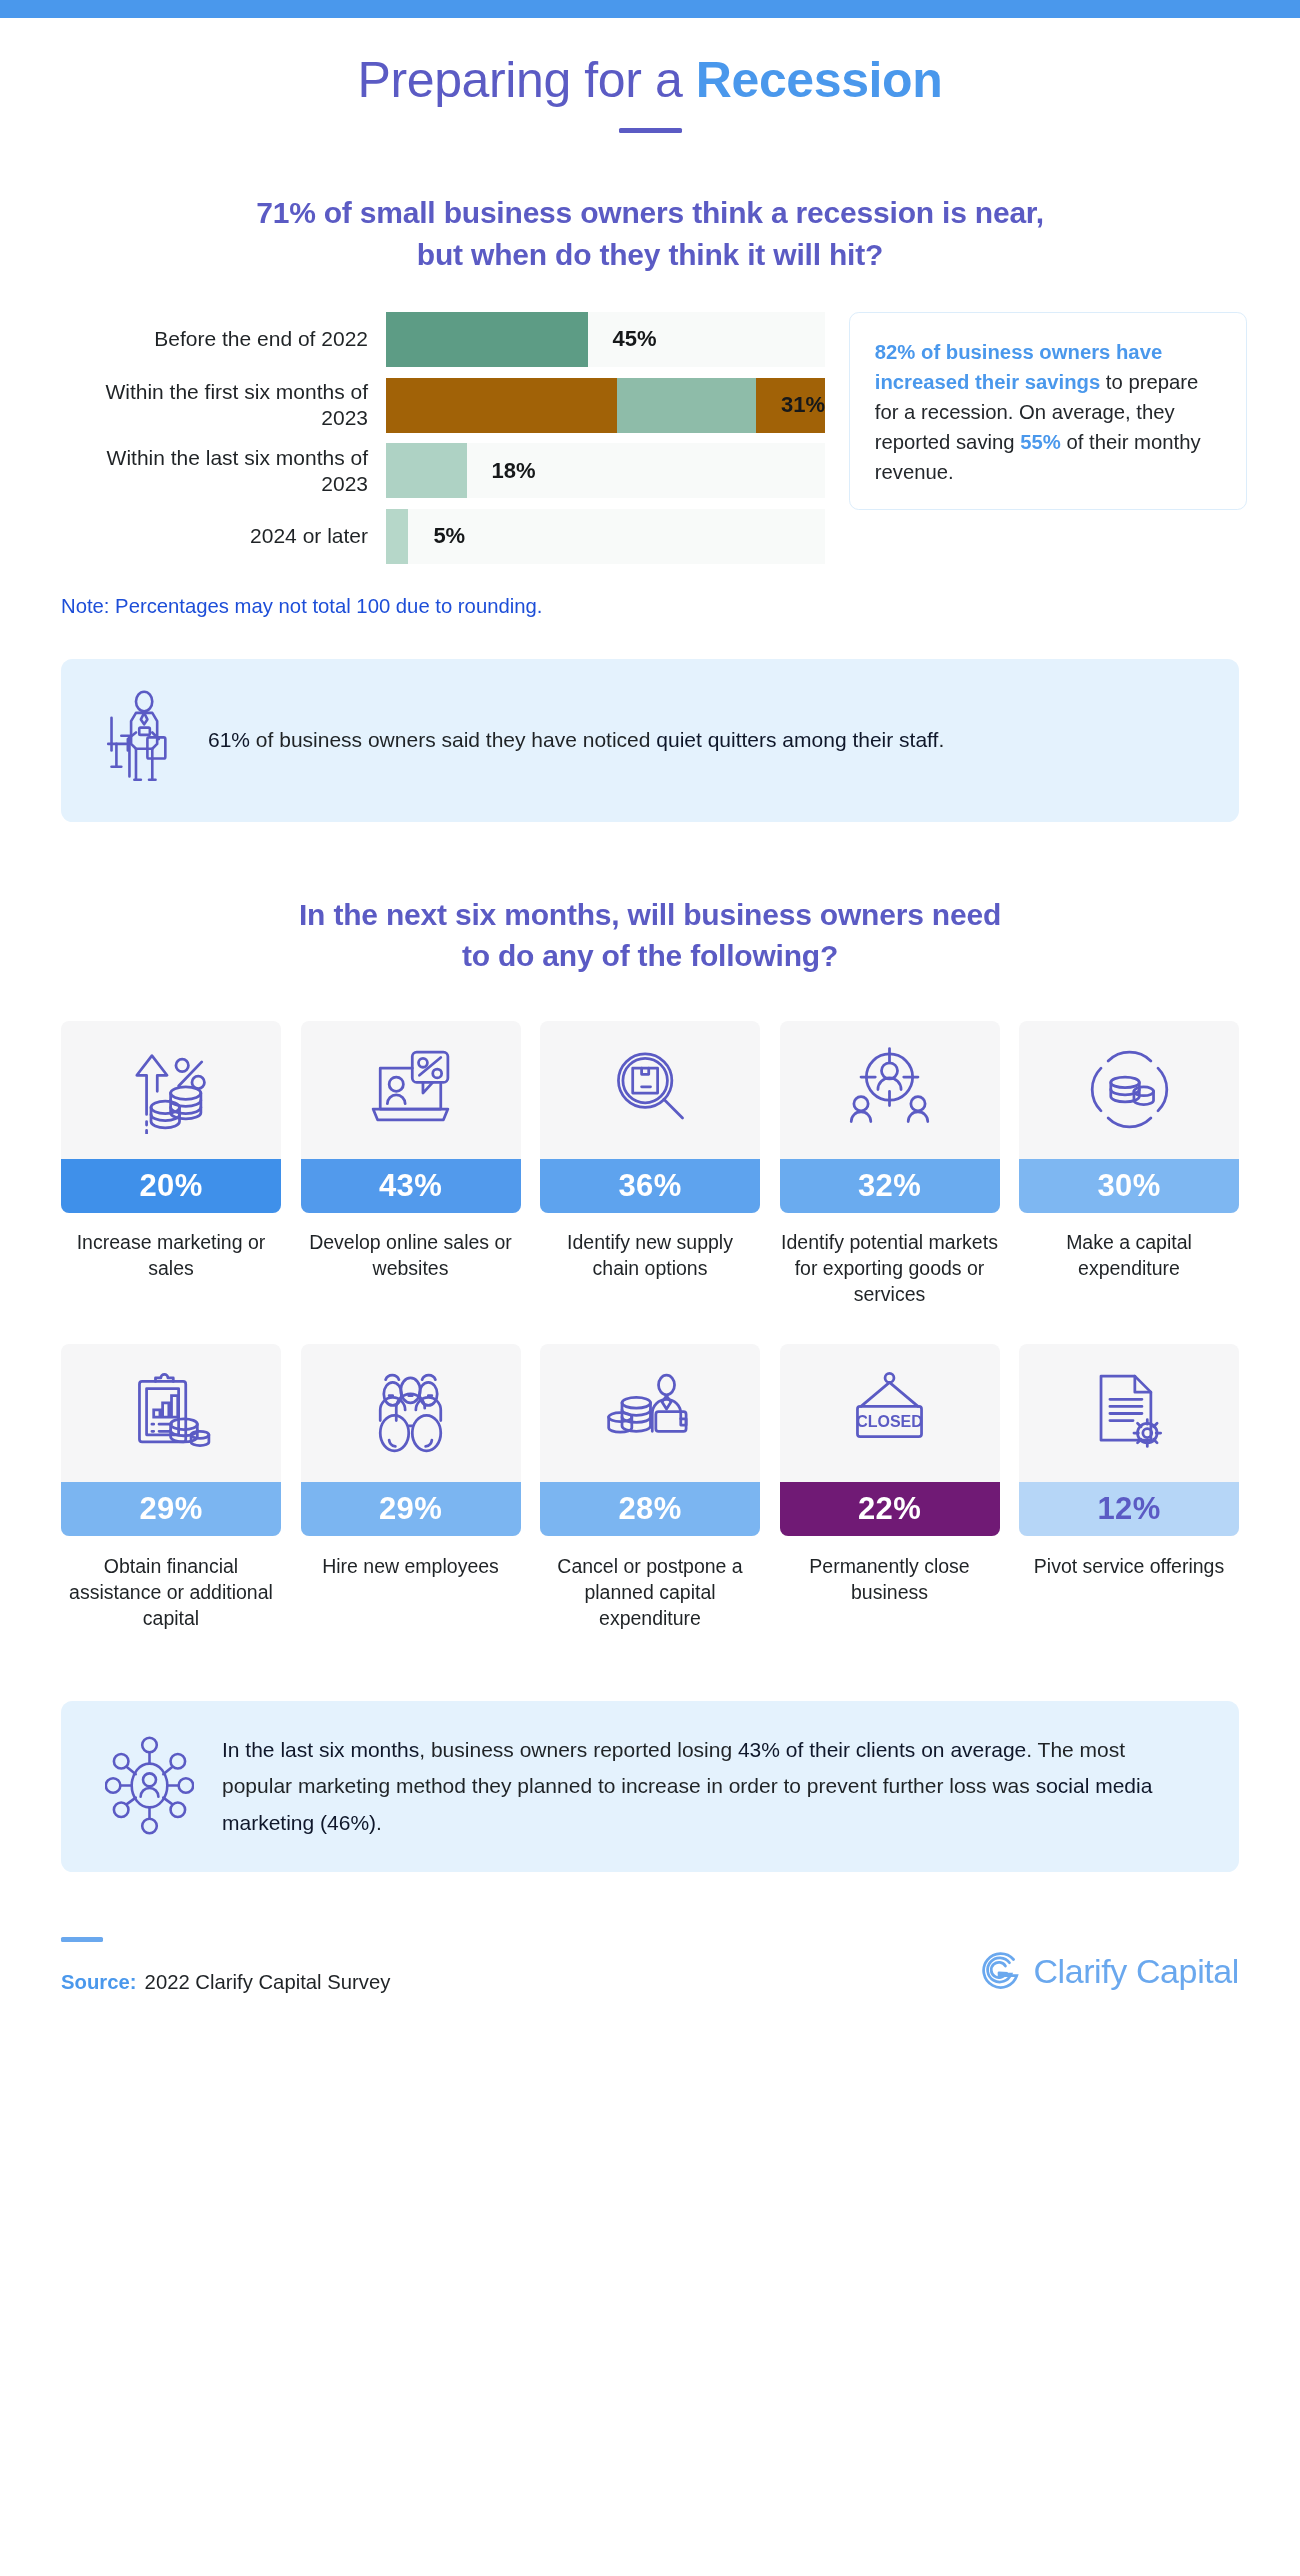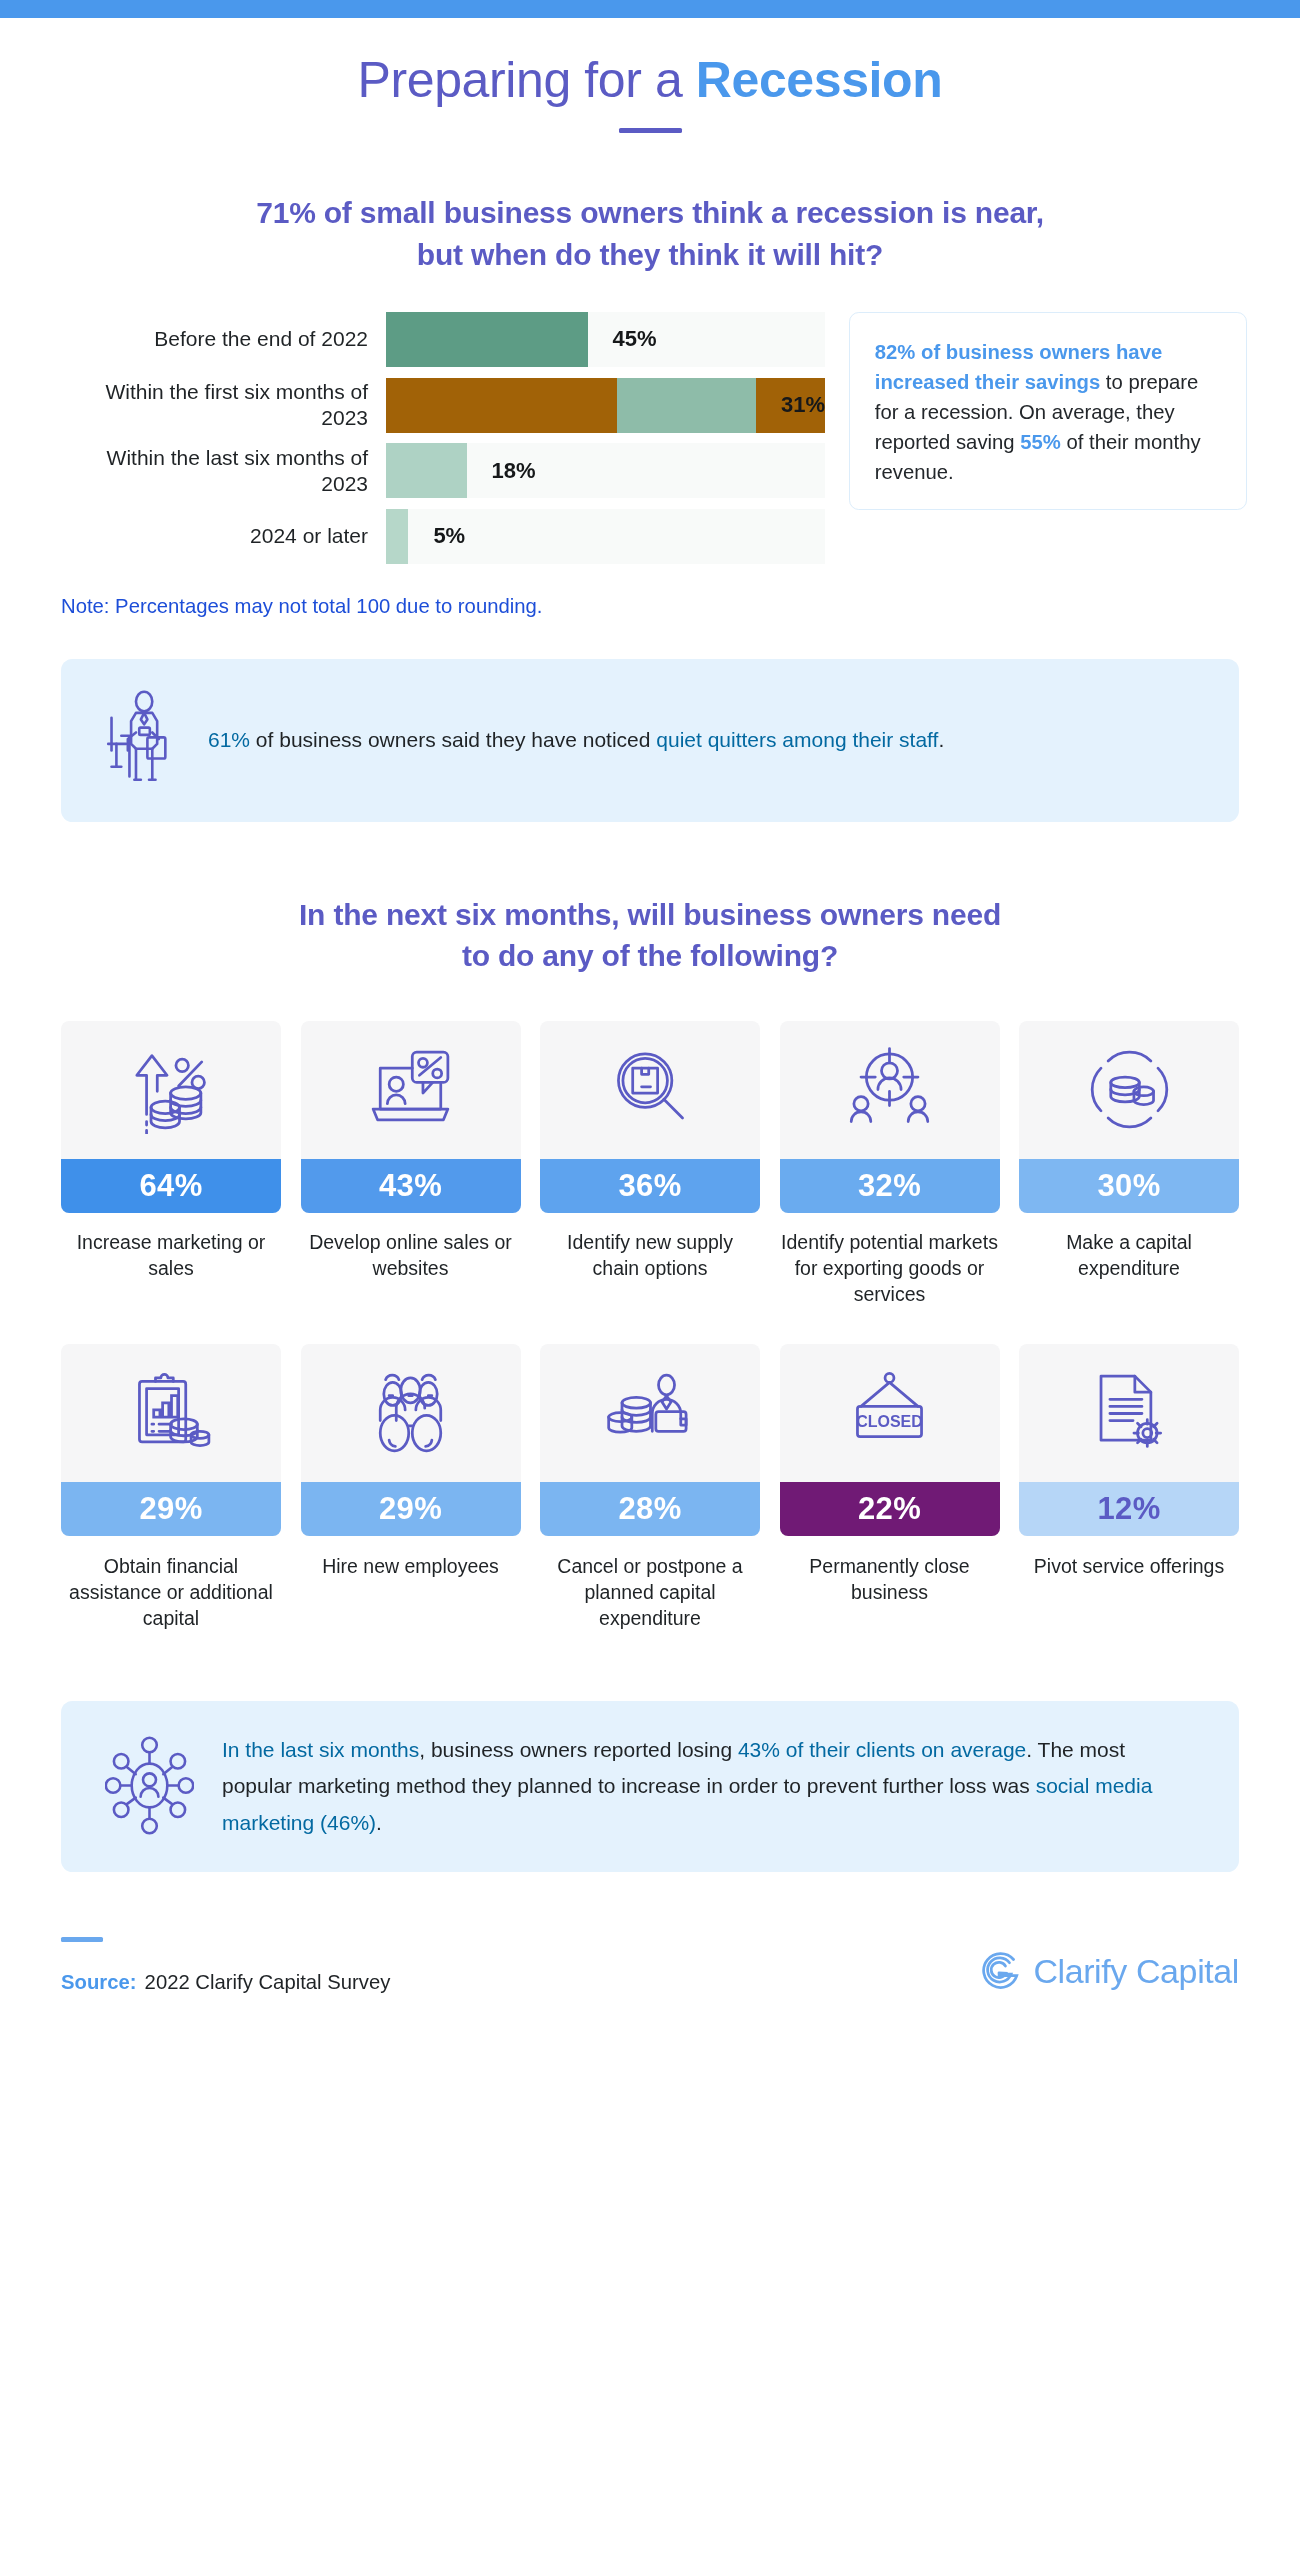--- a/index.html
+++ b/index.html
@@ -110,21 +110,21 @@
     align-items: center;
     gap: 28px;
     padding: 31px 44px;
   }
   .banner .bicon { flex: none; }
   .banner p {
     font-size: 21px;
     line-height: 1.74;
     color: #1f2326;
   }
-  .banner .hl { color: #0369a1; text-align: right; }
+  .banner .hl { color: #0f172a; text-align: right; }
   #banner-bottom { margin-top: 70px; }
 
   
   .grid {
     margin-top: 44px;
     display: grid;
     grid-template-columns: repeat(5, 1fr);
     gap: 19.5px;
   }
   .grid.row2 { margin-top: 37px; }
@@ -273,21 +273,21 @@
               <circle cx="80" cy="42" r="7"></circle>
               <path d="M58 46 L84 19"></path>
               <ellipse cx="66" cy="54" rx="17" ry="7"></ellipse>
               <path d="M49 54 v22 a17 7 0 0 0 34 0 V54"></path>
               <path d="M49 62 a17 7 0 0 0 34 0 M49 70 a17 7 0 0 0 34 0"></path>
               <ellipse cx="43" cy="70" rx="16" ry="7"></ellipse>
               <path d="M27 70 v16 a16 7 0 0 0 32 0 V70"></path>
               <path d="M27 78 a16 7 0 0 0 32 0"></path>
             </svg>
           </div>
-          <div class="card-pct" style="background: rgb(63, 144, 234); color: rgb(255, 255, 255);">64%</div>
+          <div class="card-pct" style="background: rgb(63, 144, 234); color: rgb(255, 255, 255);">20%</div>
         </div>
         <div class="card-caption">Increase marketing or sales</div>
       </div>
       <div class="card-cell">
         <div class="card" style="background: rgb(246, 246, 247);">
           <div class="card-icon">
             <svg width="89" height="89" viewBox="0 0 100 100" fill="none" stroke="#5b5bc4" stroke-width="3.1" stroke-linecap="round" stroke-linejoin="round">
               <path d="M16 26 h36 M16 26 v46 h68 V44"></path>
               <path d="M8 72 h84 l-5 12 H13 z"></path>
               <circle cx="34" cy="44" r="8"></circle>

